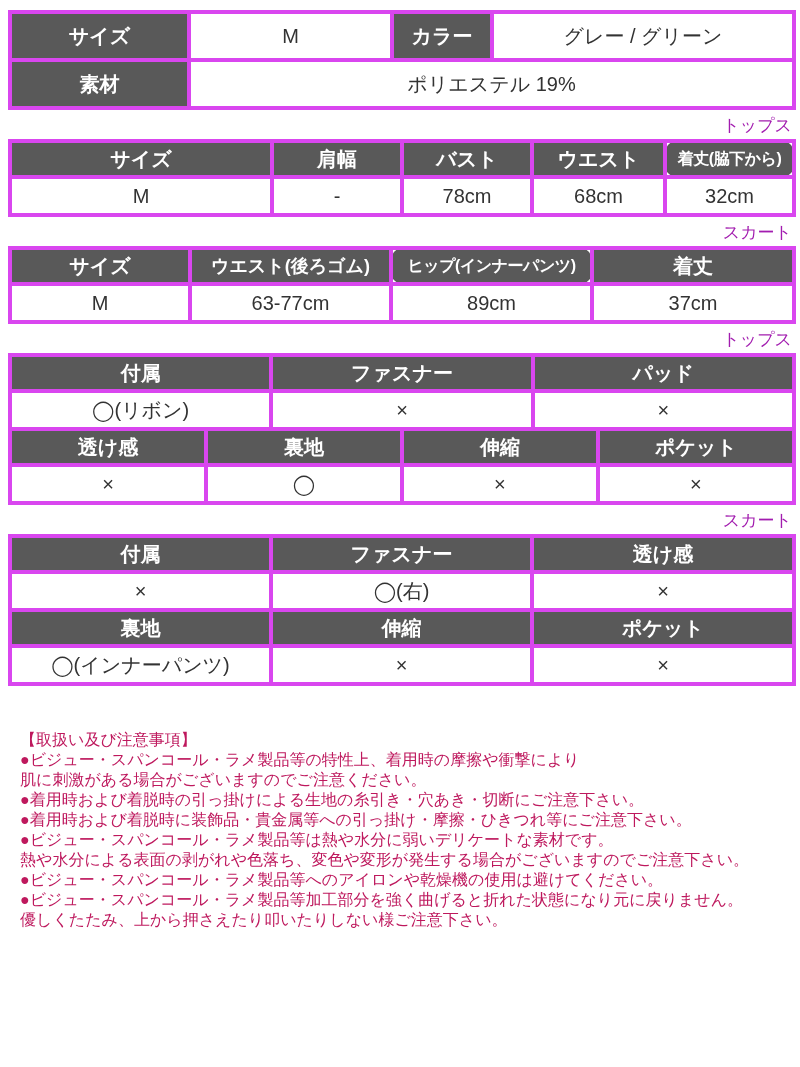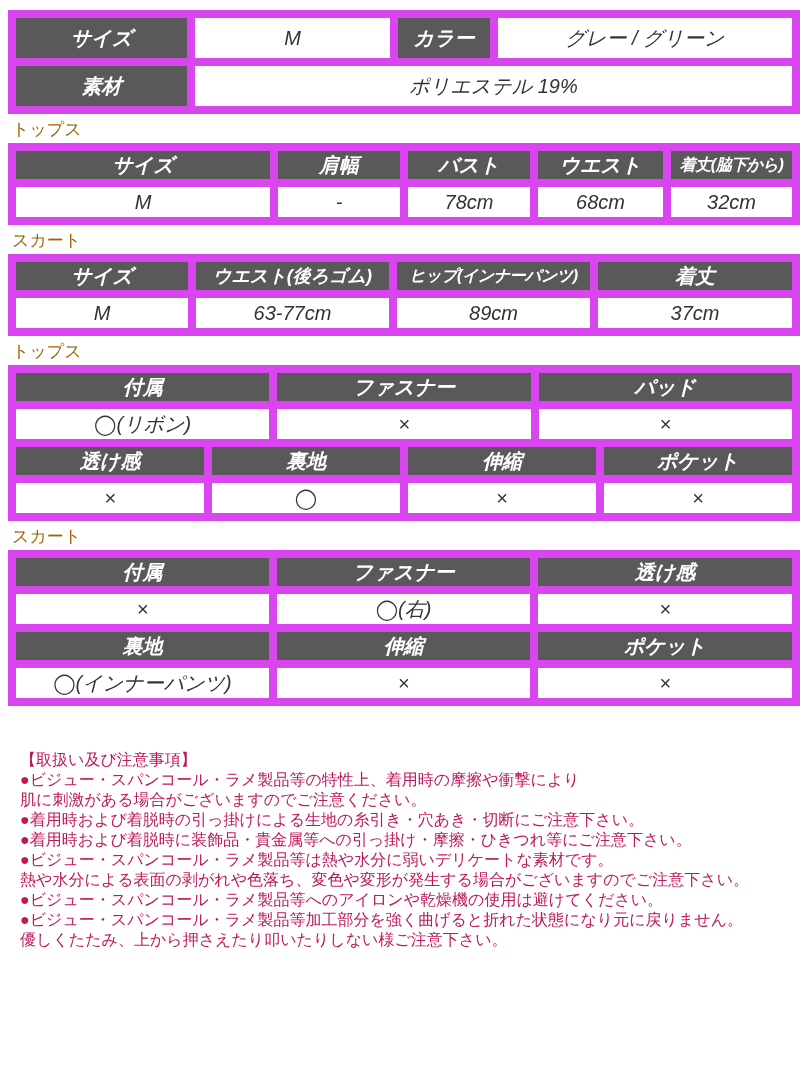--- a/index.html
+++ b/index.html
@@ -4,33 +4,33 @@
 <style>
   html,body{margin:0;padding:0;}
   body{
     width:800px;height:1067px;background:#ffffff;
     font-family:"Liberation Sans","DejaVu Sans",sans-serif;
     color:#333;
   }
   .wrap{padding:10px 8px 0 8px;}
   table{border-collapse:collapse;table-layout:fixed;width:784px;}
   td{
-    border:8px solid #d946ef;text-align:center;vertical-align:middle;
-    overflow:hidden;white-space:nowrap;padding:0;font-style:italic;
+    border:4px solid #d946ef;text-align:center;vertical-align:middle;
+    overflow:hidden;white-space:nowrap;padding:0;
   }
   .hd{background:#595959;color:#ffffff;font-weight:bold;font-size:20px;}
   .dt{font-size:20px;color:#333;}
   .md{font-size:18px;}
   .sm{font-size:16px;letter-spacing:-0.5px;border-radius:12px;}
   .h48{height:48px;}
   .h36{height:36px;}
   .h38{height:38px;}
   .seclabel{
-    font-size:17px;color:#a16207;margin:6px 0 3px 4px;
-    height:20px;line-height:20px;
+    font-size:17px;color:#a21caf;margin:6px 0 3px 4px;
+    height:20px;line-height:20px;text-align:right;
   }
   .notes{margin-top:44px;padding-left:12px;font-size:16px;line-height:20px;color:#be185d;}
   .note-line{white-space:nowrap;}
 </style>
 </head>
 <body>
 
 <div class="wrap">
 
   <table>

